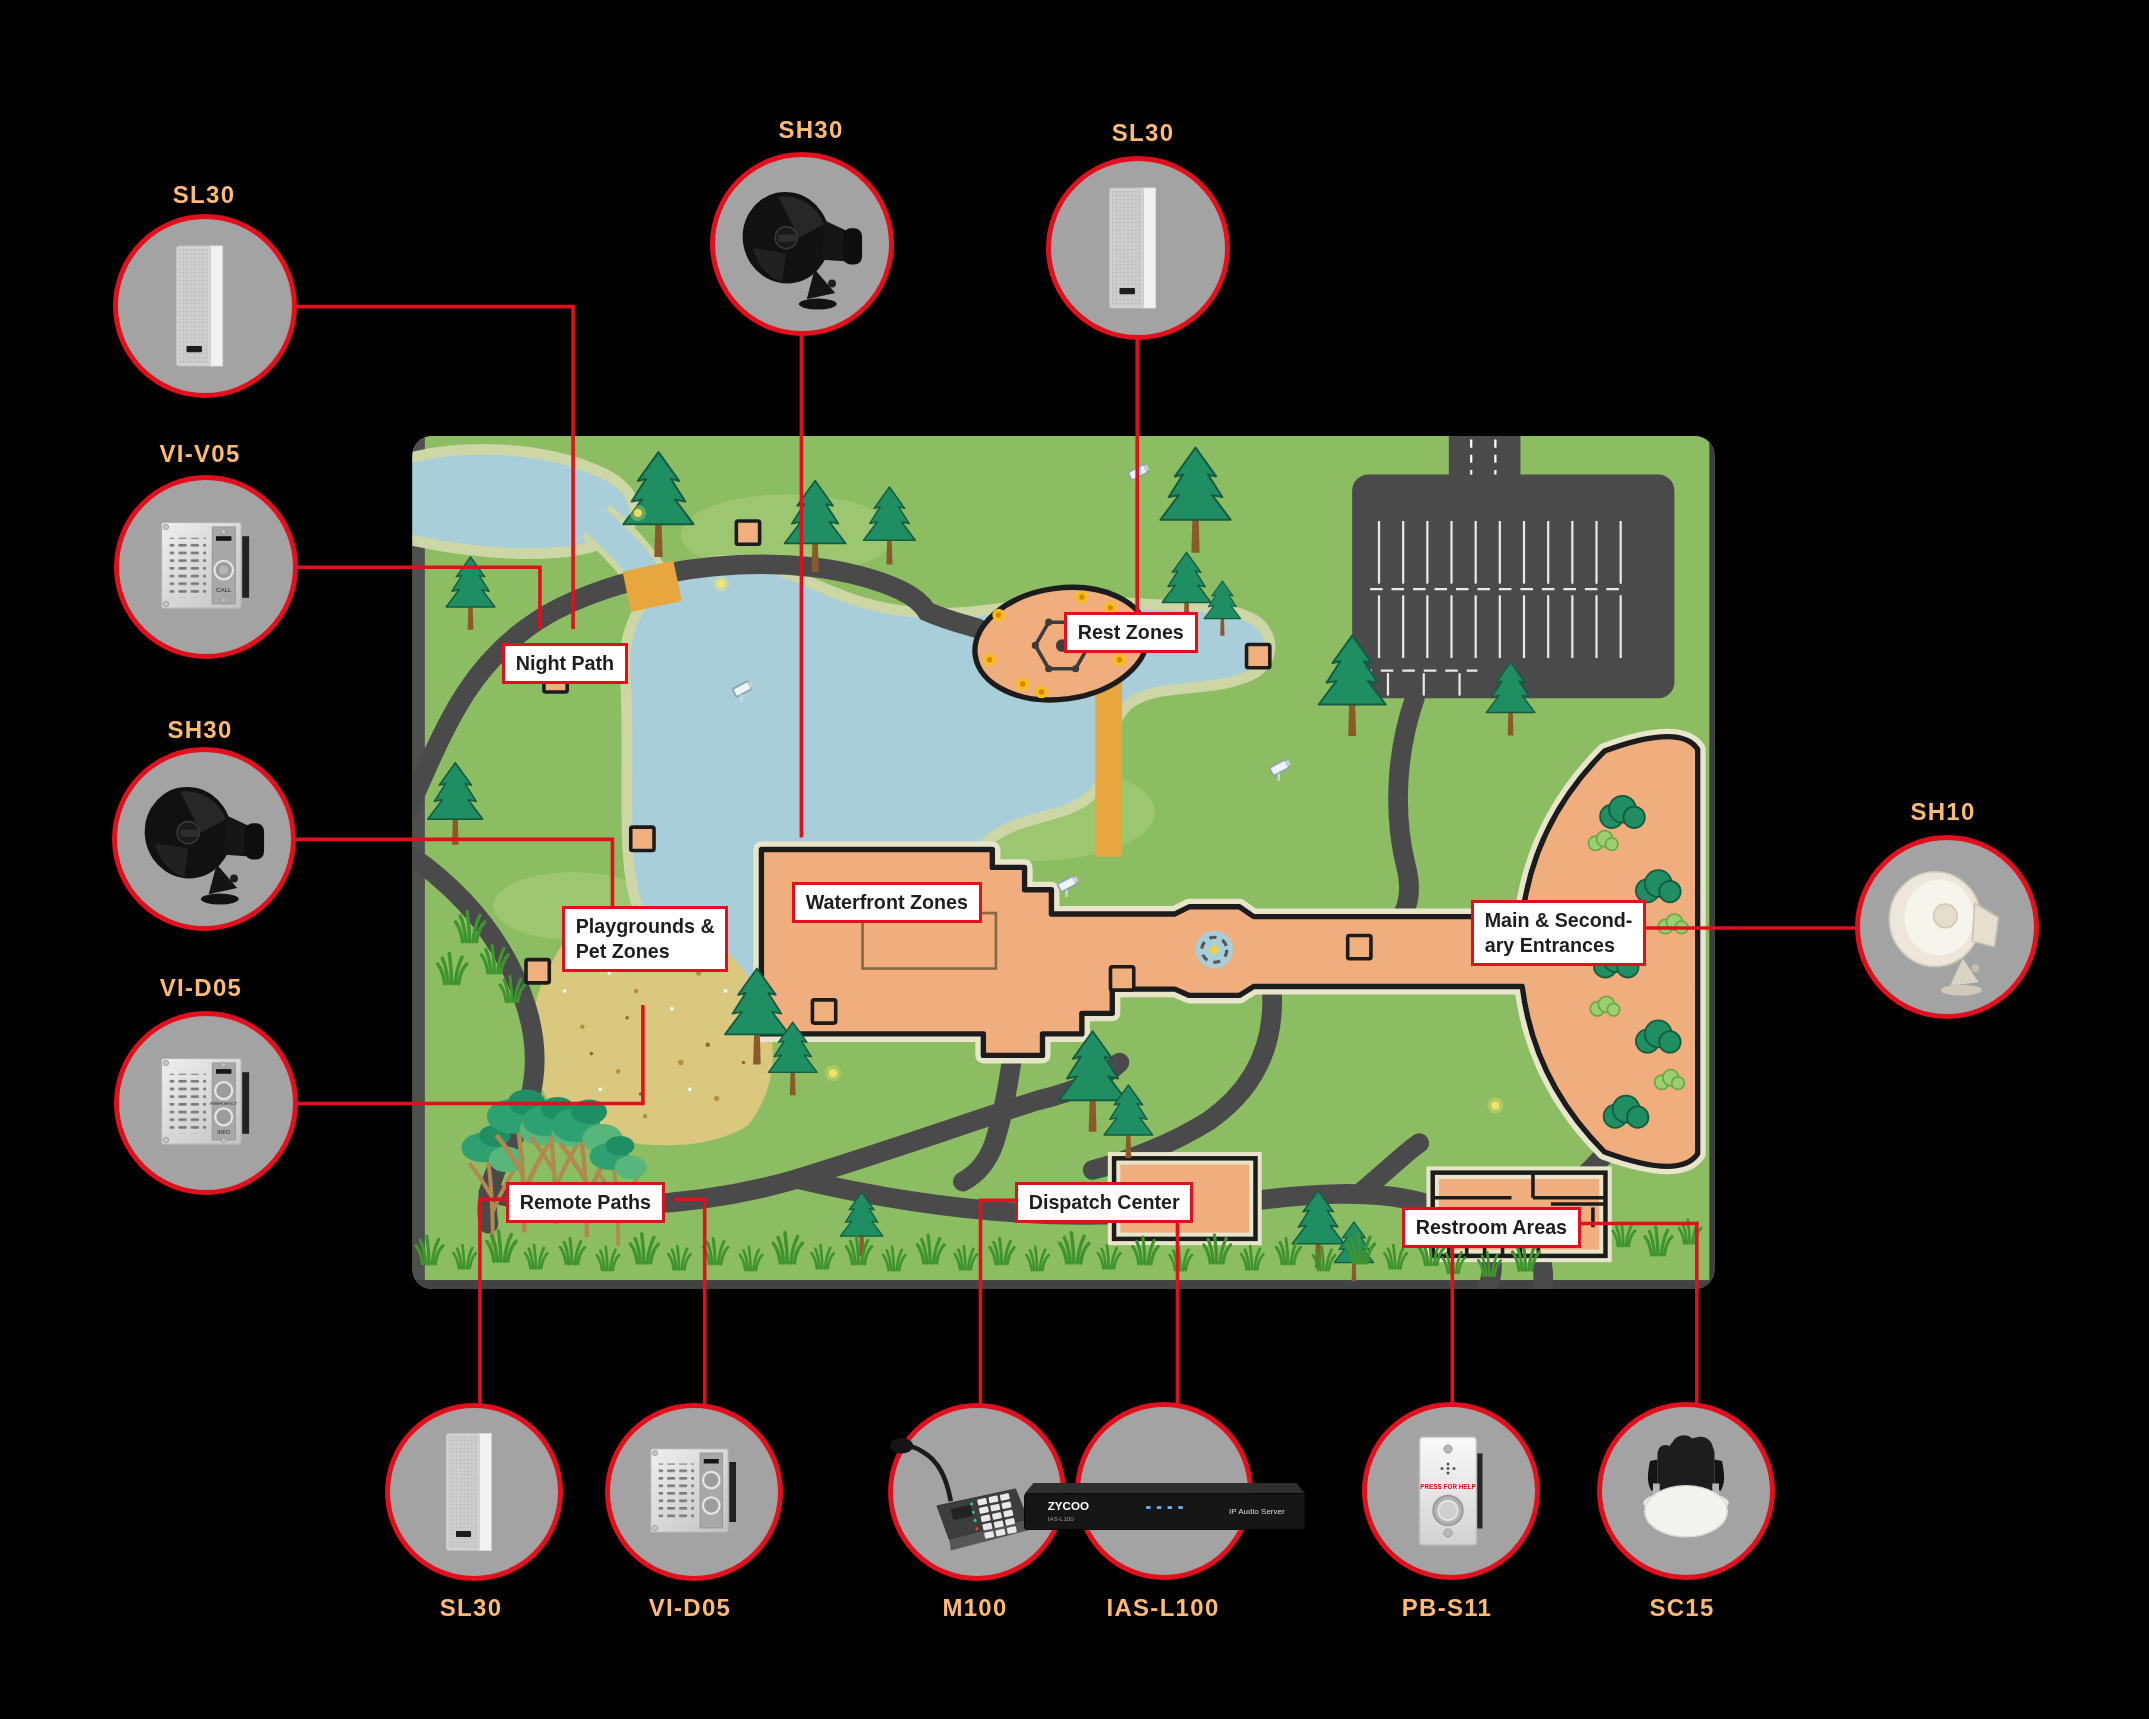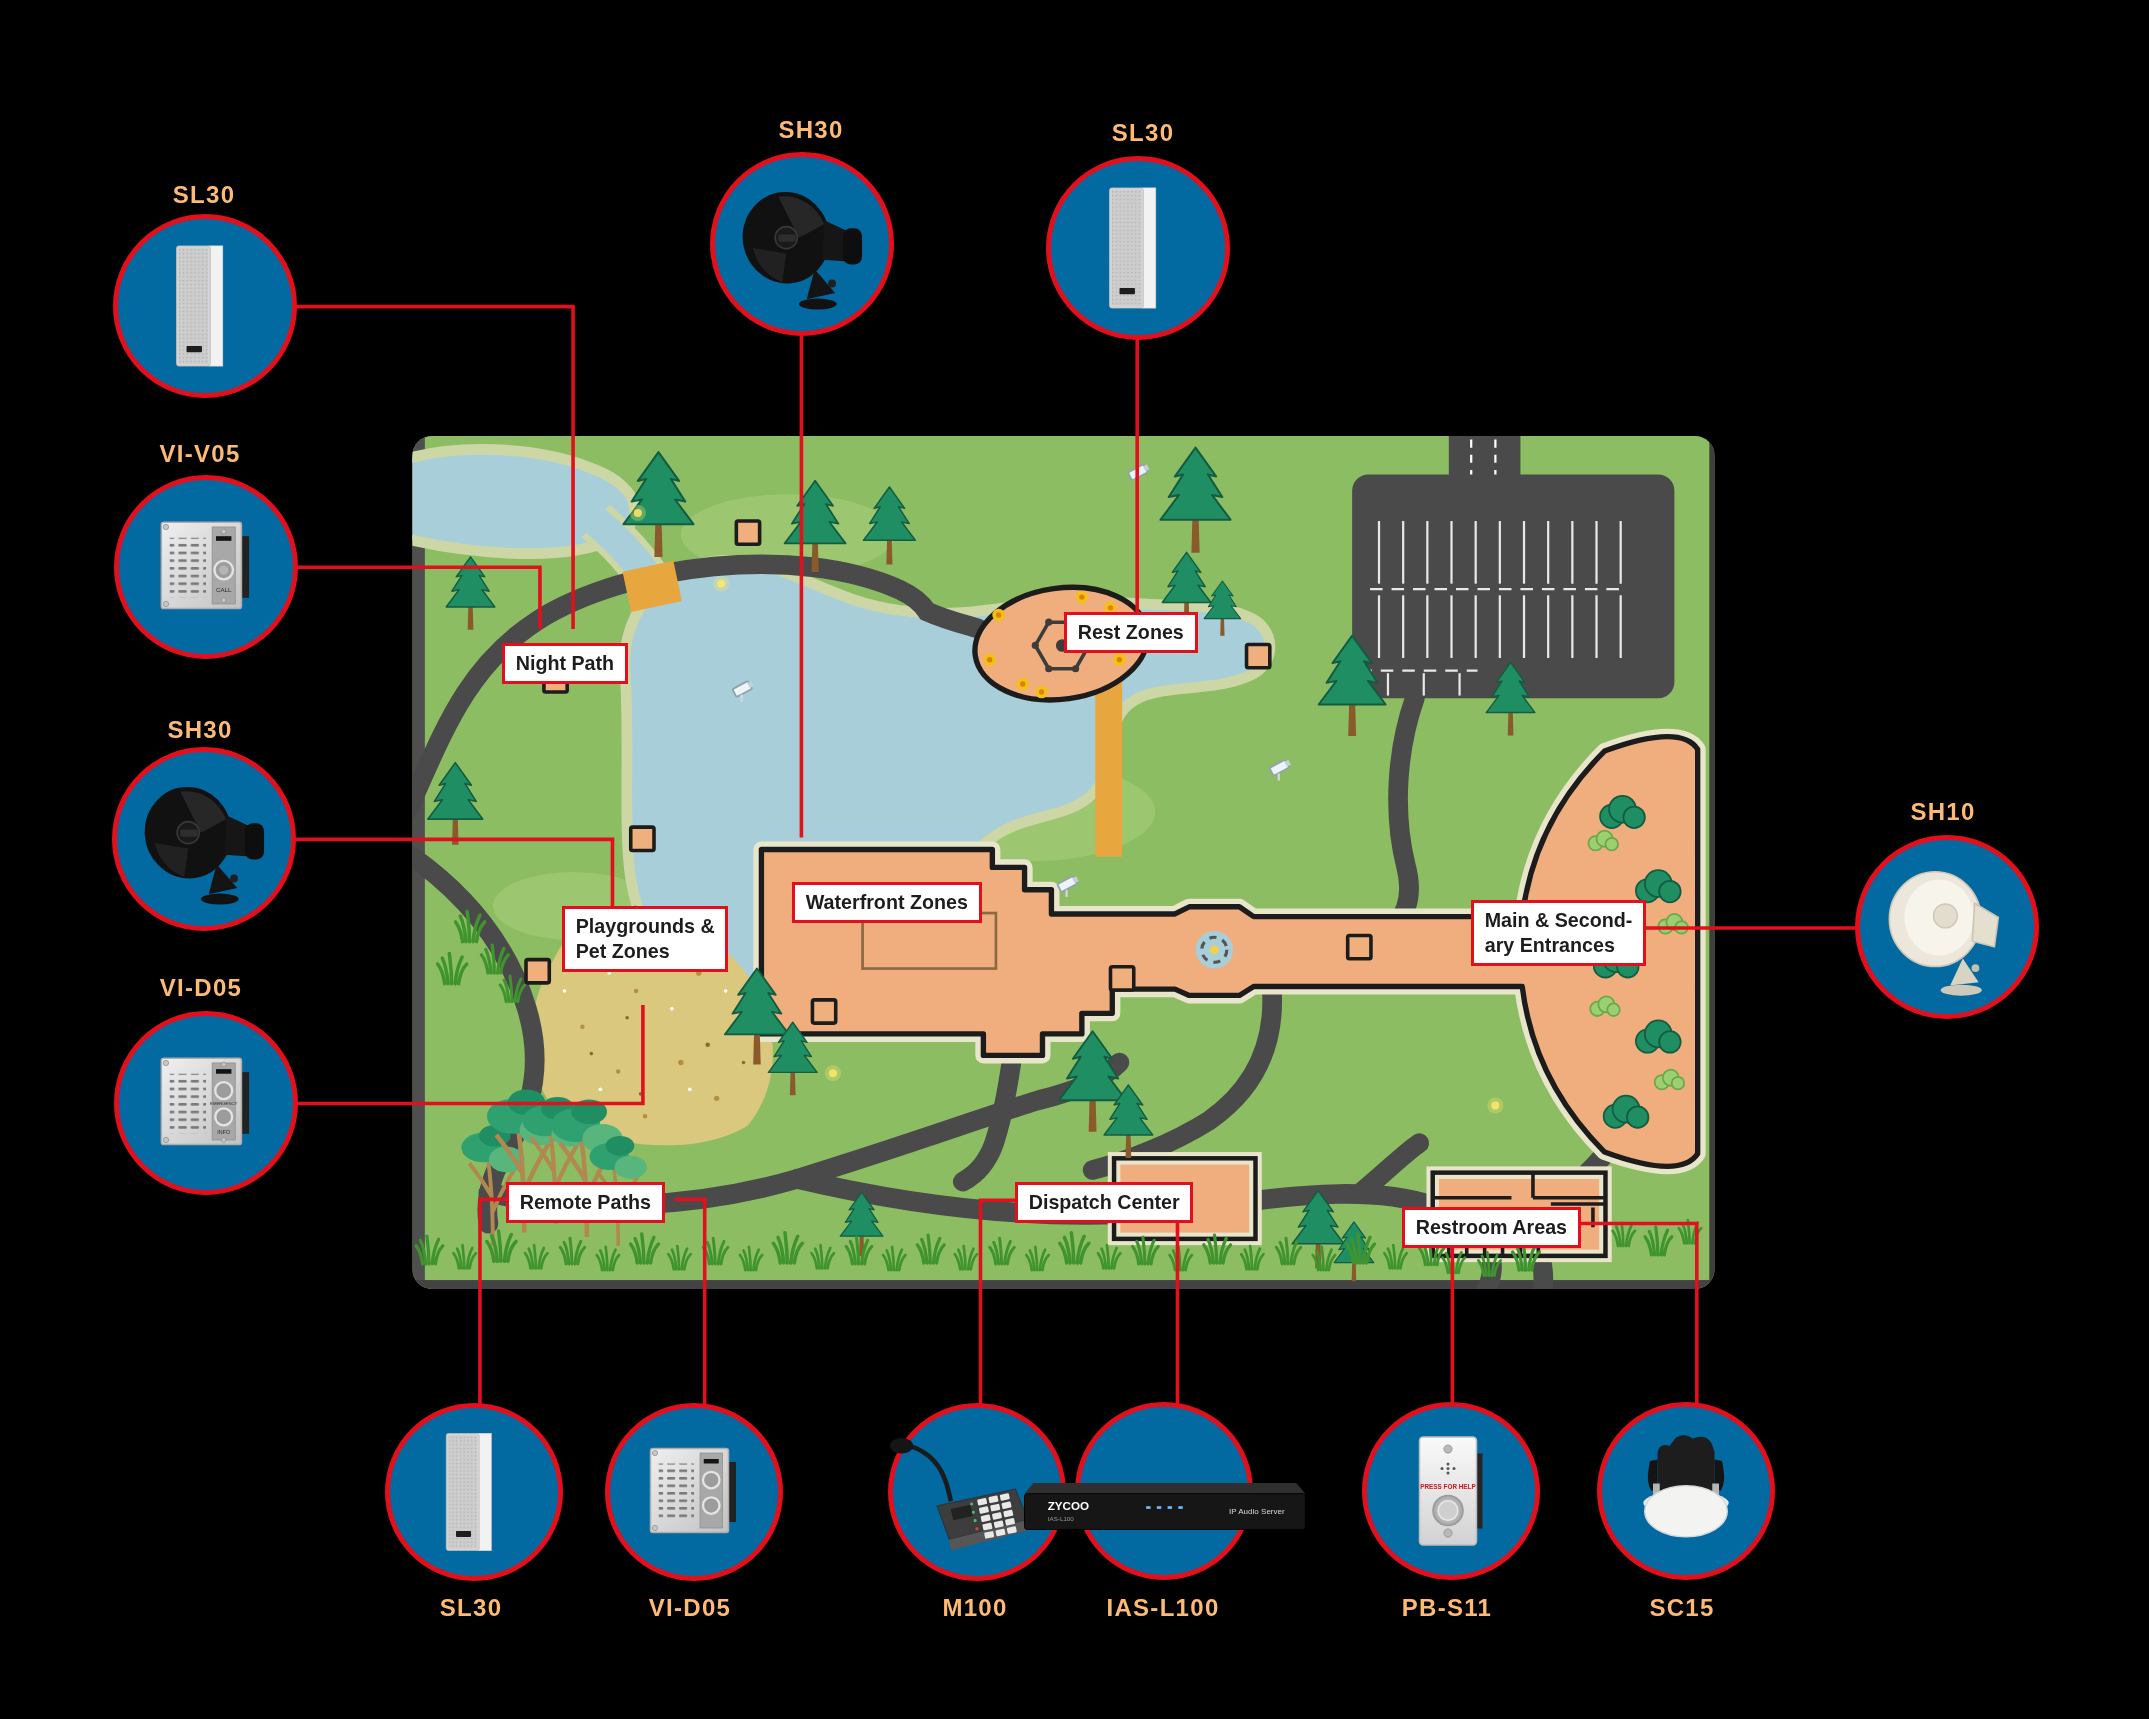--- a/index.html
+++ b/index.html
@@ -6,21 +6,21 @@
   .stage{position:relative;width:2149px;height:1720px;background:#000;overflow:hidden;
          font-family:"Liberation Sans",sans-serif;}
   :root{--red:#e20f1c;}
   .connectors{position:absolute;left:0;top:0;z-index:15;}
   .map-wrap{position:absolute;left:412px;top:436px;width:1303px;height:853px;z-index:10;}
   .zone{position:absolute;background:#fff;border:3.6px solid var(--red);color:#1d1d1f;
         font-weight:600;font-size:19.7px;line-height:1.3;padding:4.5px 10.7px;
         white-space:pre-line;z-index:30;}
   .callout{position:absolute;z-index:25;}
   .ring{position:absolute;width:174px;height:174px;border-radius:50%;border:5.4px solid var(--red);
-        background:#0369a1;transform:translate(-50%,-50%);display:flex;align-items:center;
+        background:#a3a3a3;transform:translate(-50%,-50%);display:flex;align-items:center;
         justify-content:center;overflow:visible;}
   .ring.sm{width:168px;height:168px;}
   .ring svg{overflow:visible;}
   .plabel{position:absolute;transform:translate(-50%,-50%);color:#fdba74;font-weight:600;
           font-size:24px;letter-spacing:1.3px;white-space:nowrap;z-index:26;}
   .defs-holder{position:absolute;width:0;height:0;}
 </style>
 </head>
 <body>
 

